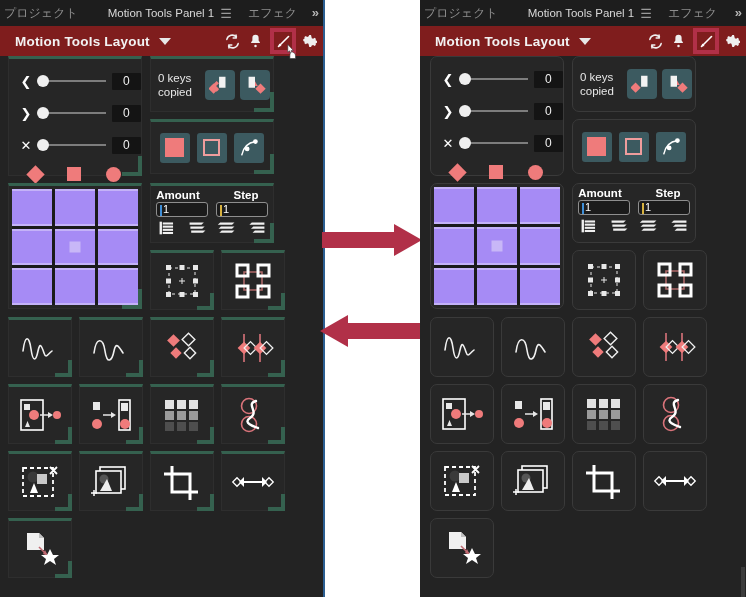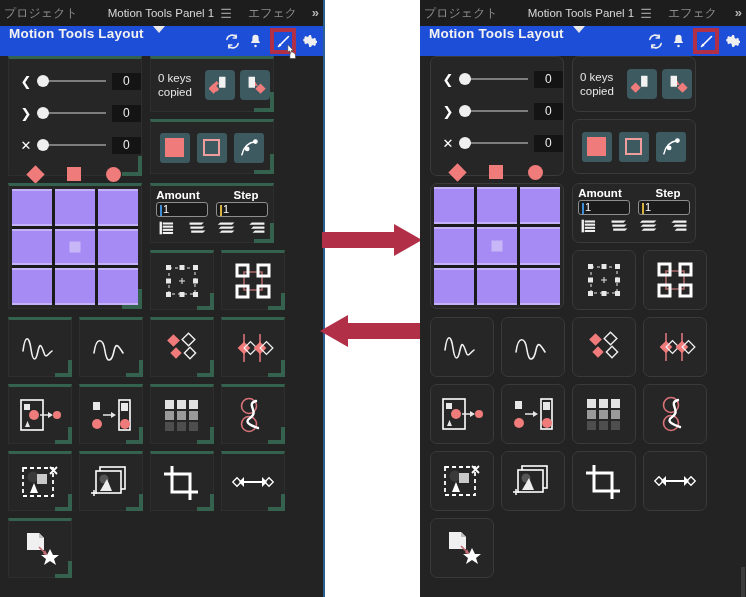--- a/index.html
+++ b/index.html
@@ -32,22 +32,22 @@
     color:#d8d8d8;border-bottom:2px solid #c9c9c9;height:24px;line-height:26px;
   }
   .tab-menu-icon{color:#9a9a9a;font-size:13px;margin-left:2px;}
   .tab-clip{overflow:hidden;}
   .chev-right{
     position:absolute;right:4px;top:0;line-height:26px;color:#b5b5b5;font-size:13px;font-weight:bold;
   }
 
   
   .hdr{
-    position:relative;height:30px;background:#1d4ed8;
-    display:flex;align-items:flex-start;
+    position:relative;height:30px;background:#7f1d1d;
+    display:flex;align-items:center;padding-left:6px;
   }
   .hdr-title{
     font-size:13.5px;font-weight:bold;color:#f2f2f2;margin-left:9px;letter-spacing:.2px;
   }
   .hdr-caret{
     margin-left:9px;width:0;height:0;
     border-left:6px solid transparent;border-right:6px solid transparent;
     border-top:7px solid #e8e8e8;
   }
   .hdr-icons{

